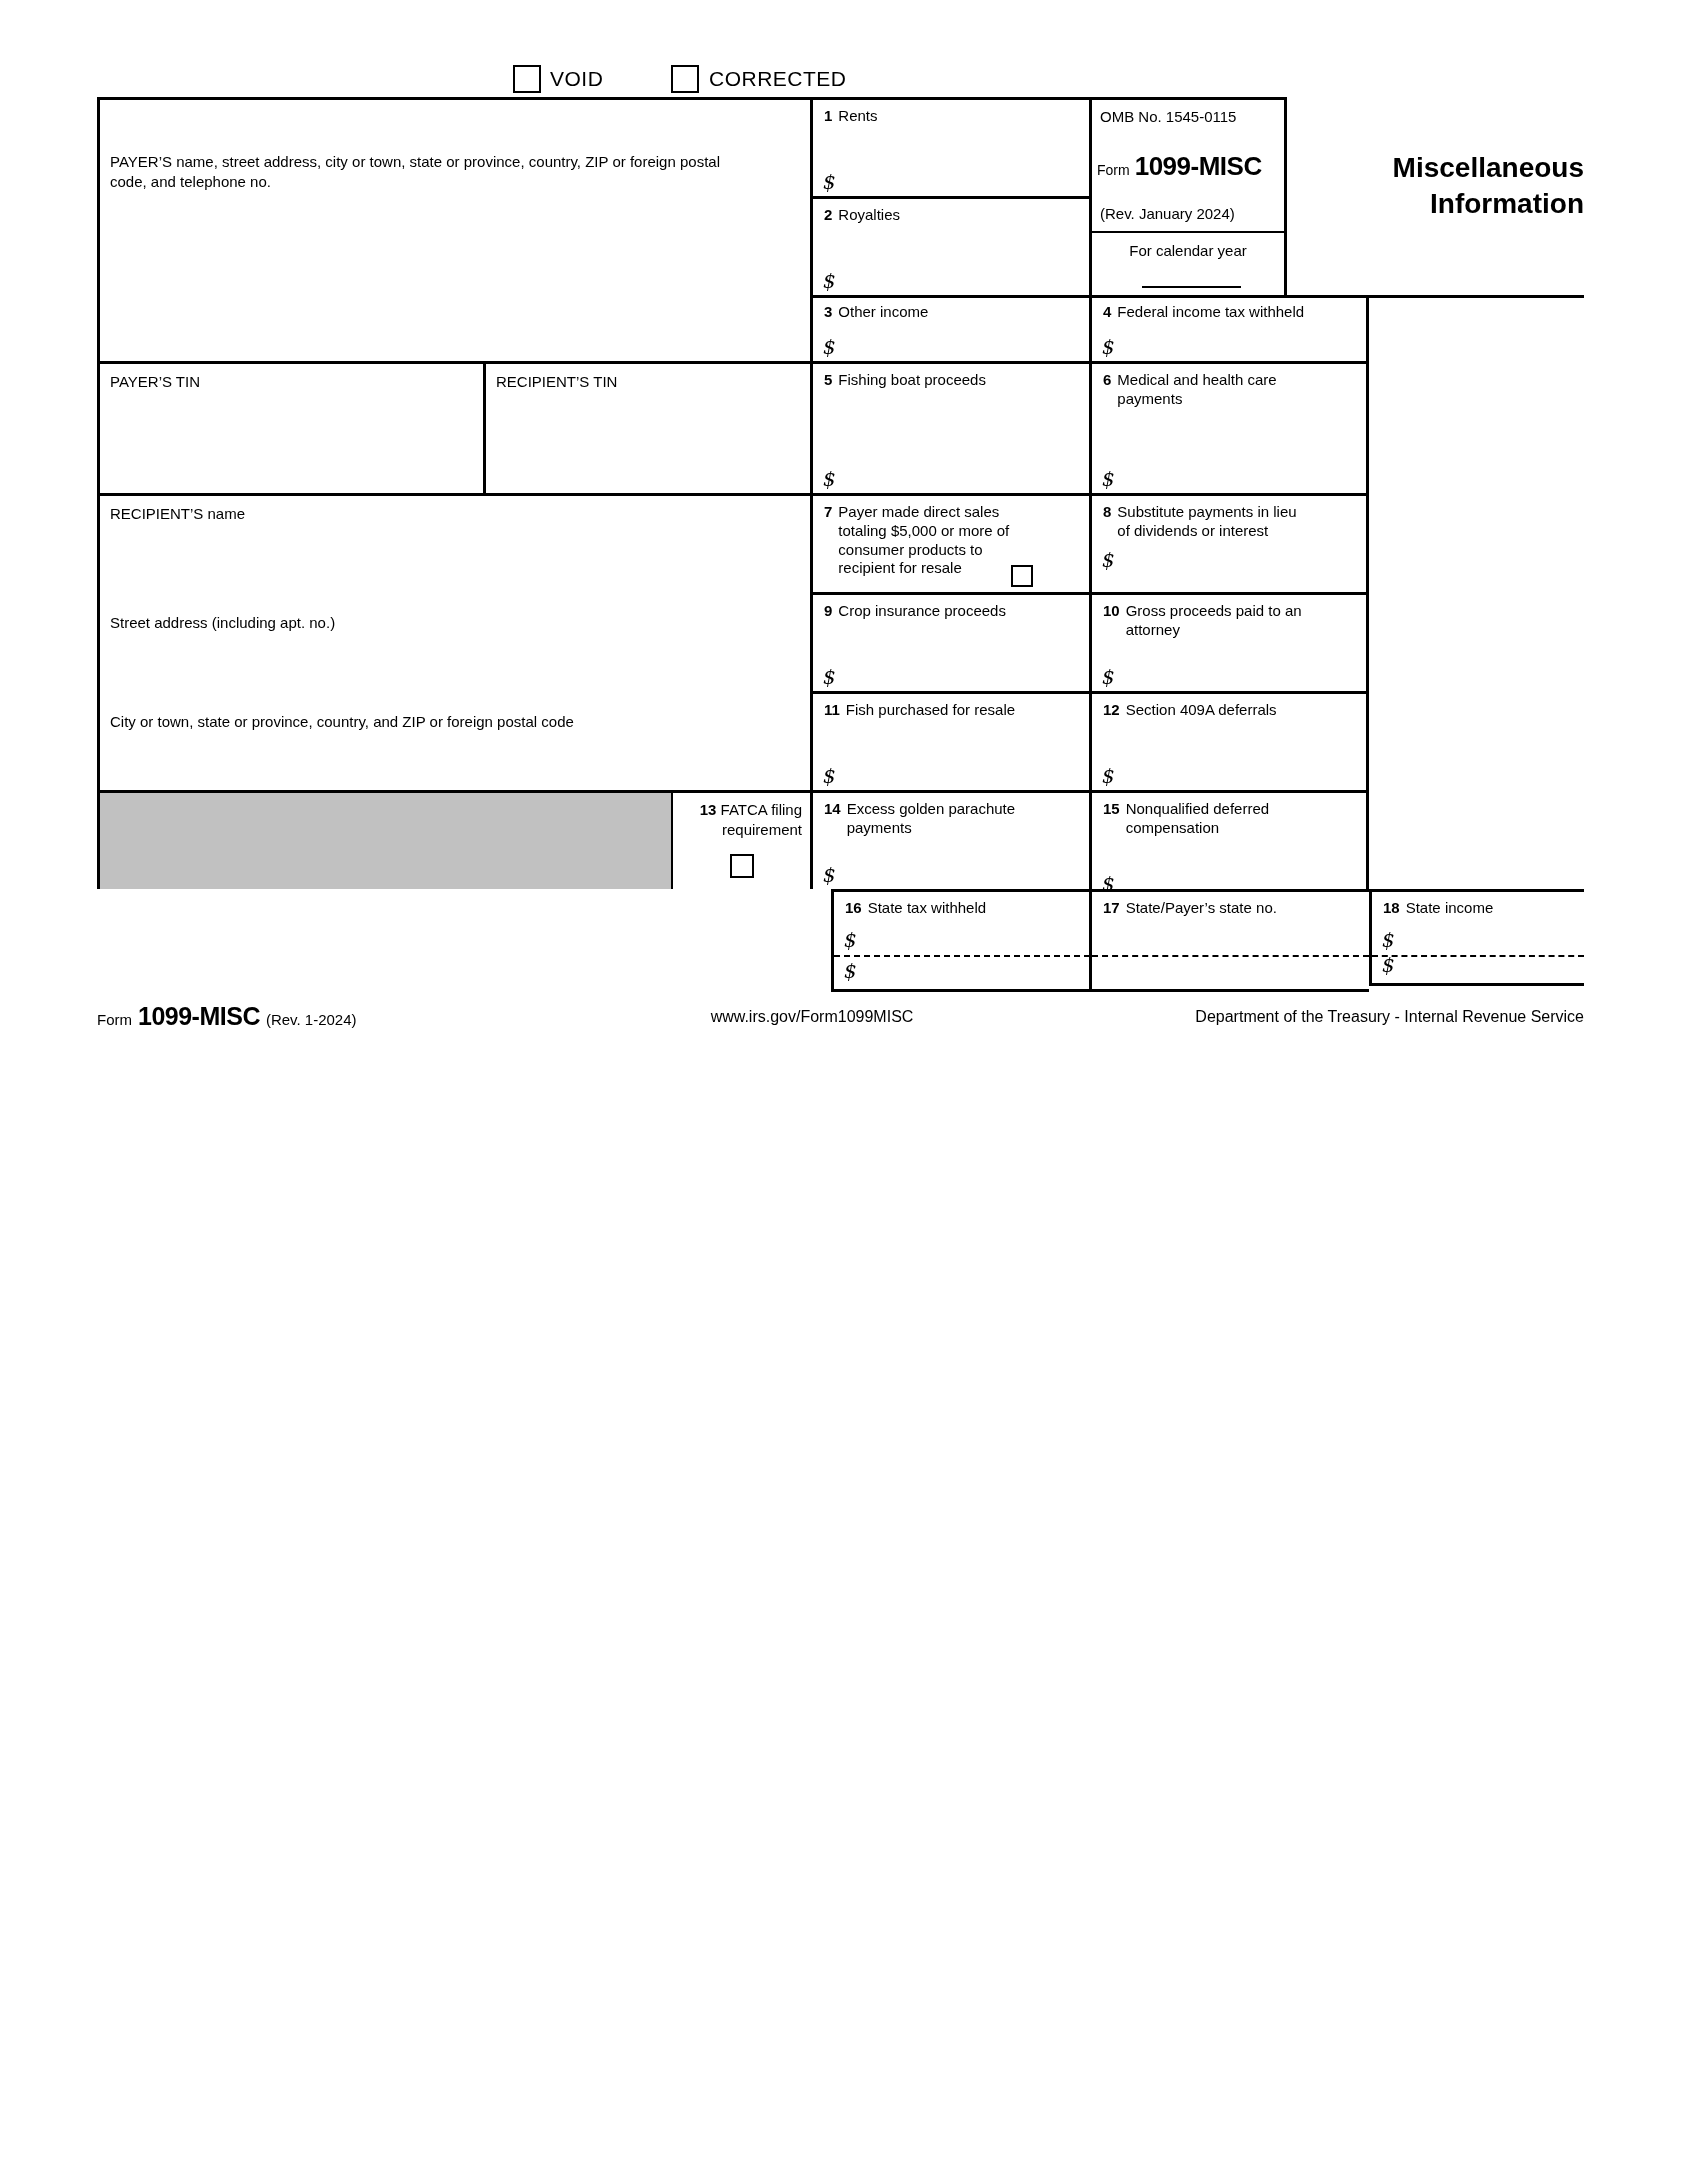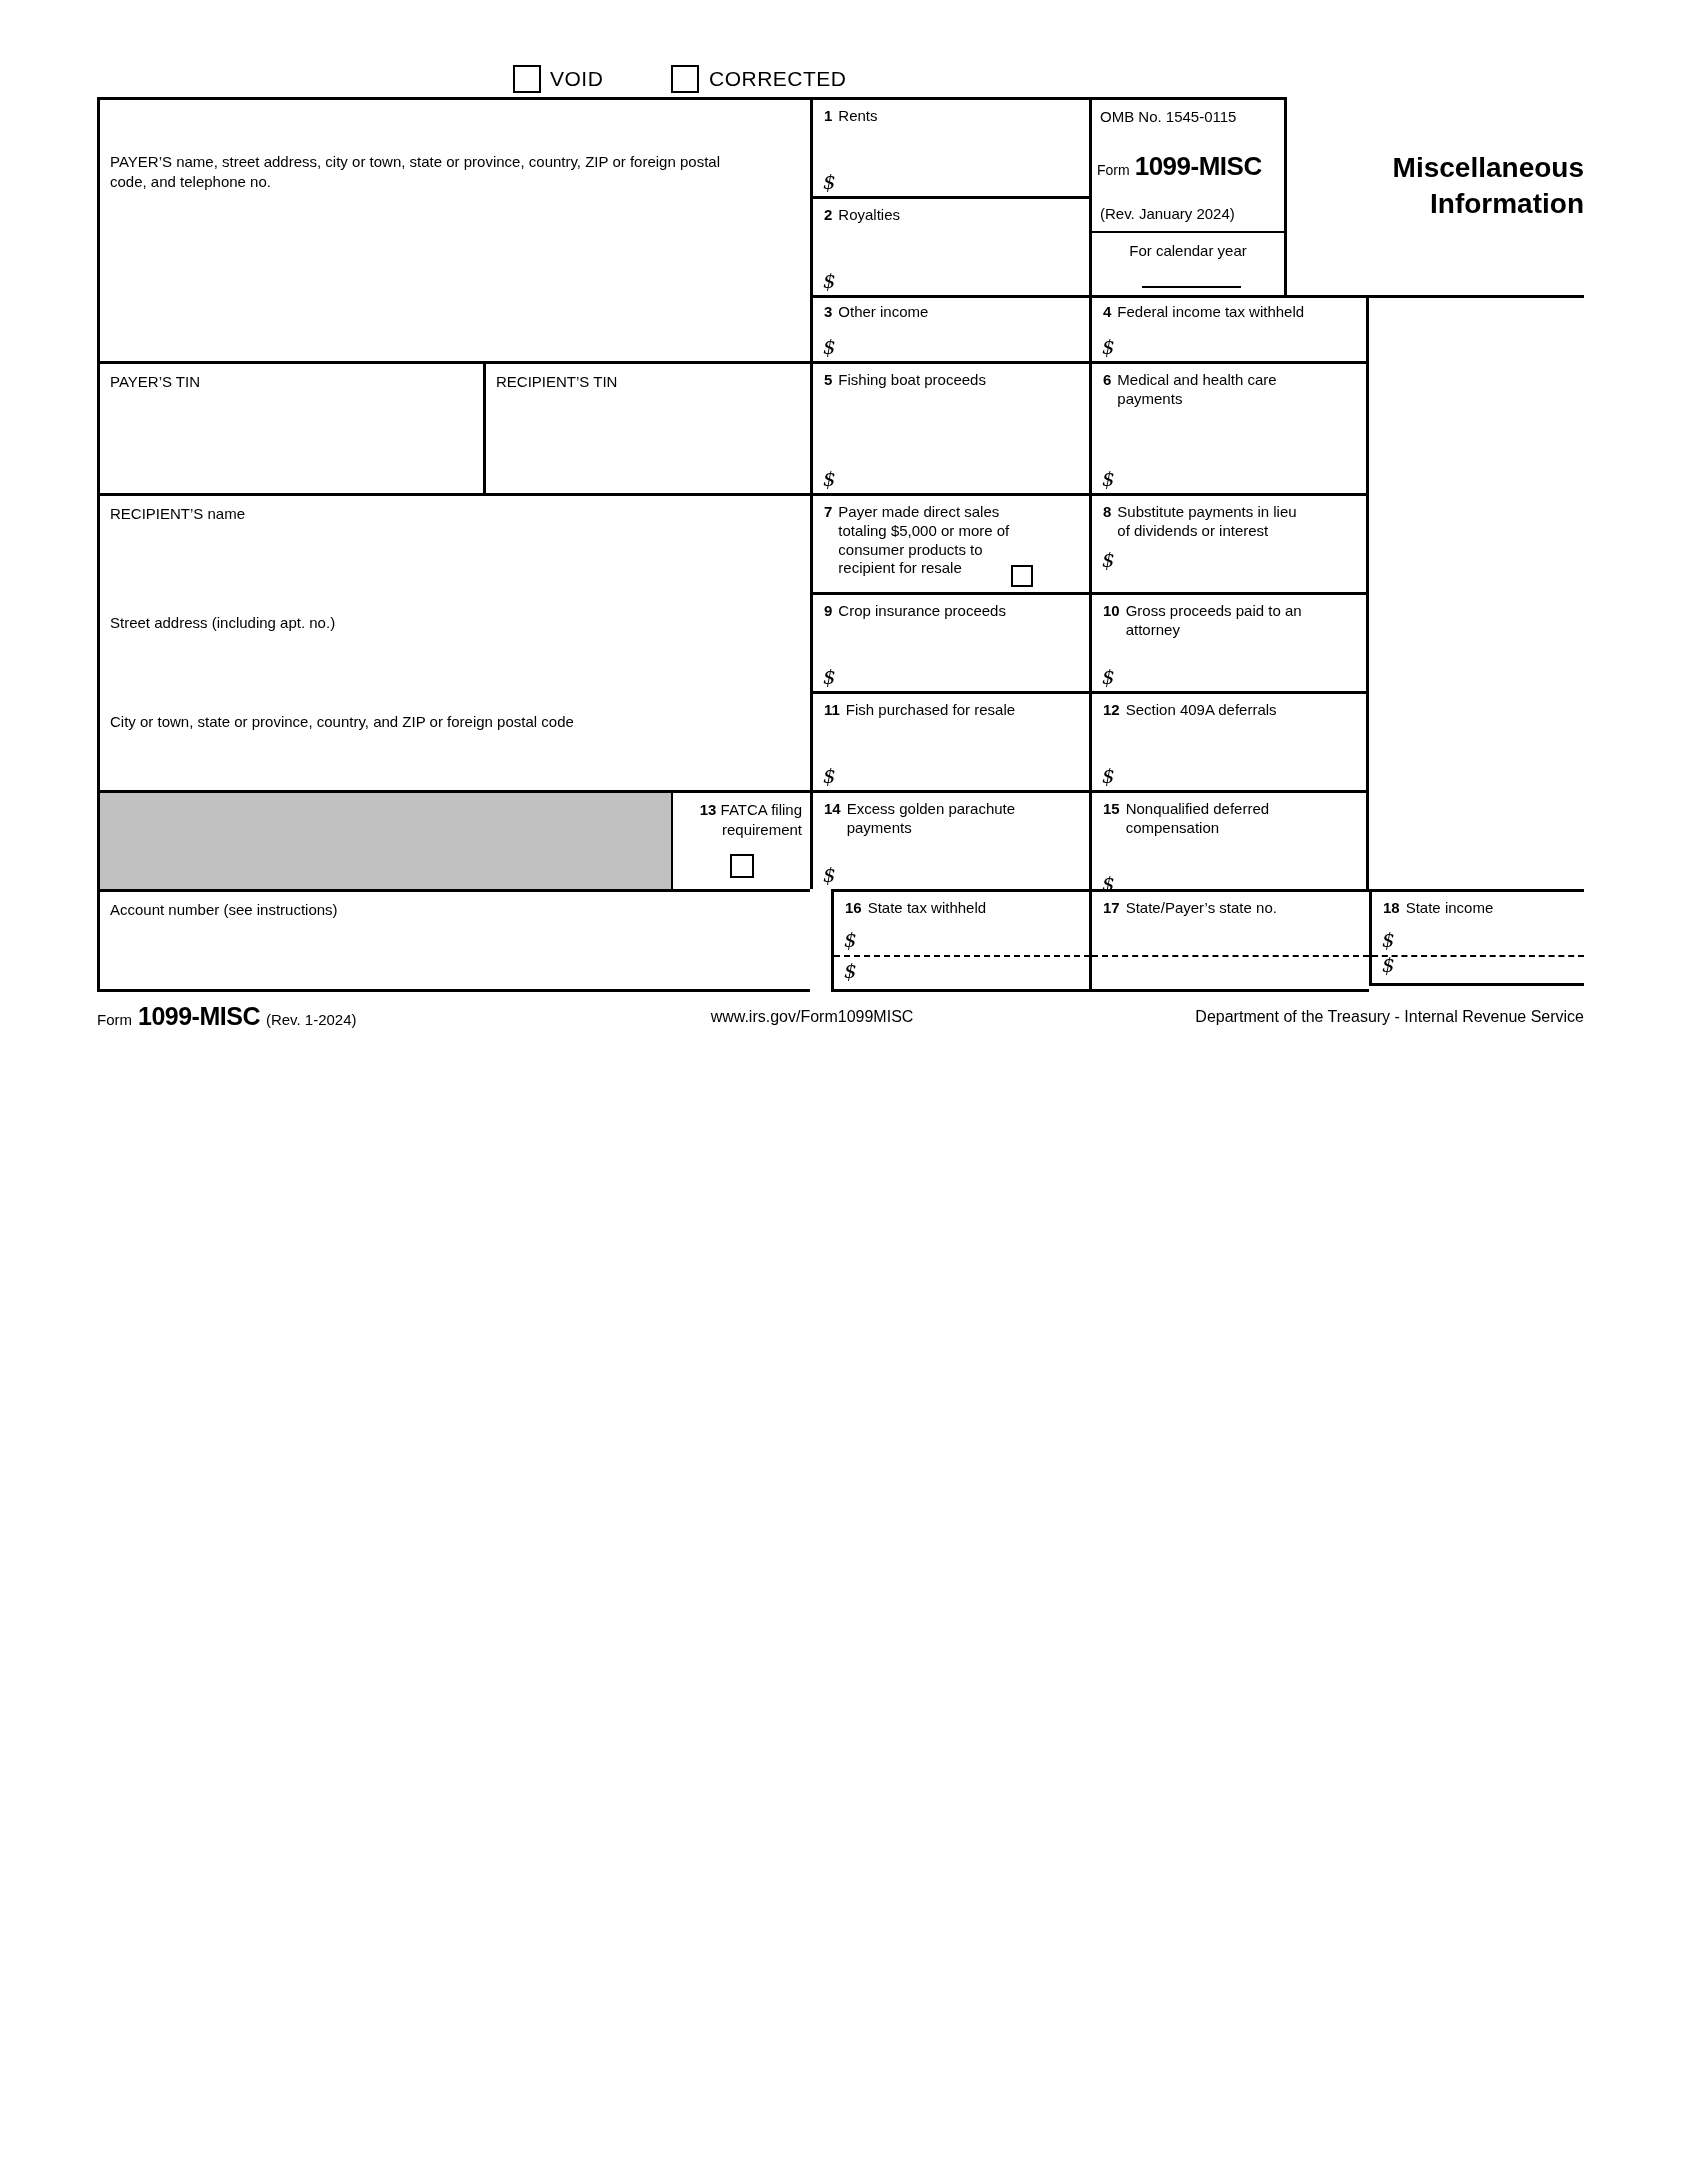--- a/index.html
+++ b/index.html
@@ -64,23 +64,20 @@
     <div class="plain" style="left:10px;top:216px;">City or town, state or province, country, and ZIP or foreign postal code</div>
   </div>
 
   <div class="cell bt bl gray" style="left:97px;top:790px;width:574px;height:99px;"></div>
 
   <div class="cell bt bl2" style="left:671px;top:790px;width:139px;height:99px;">
     <div class="fatcalbl"><span class="n">13</span> <span>FATCA filing requirement</span></div>
     <div class="cb" style="left:57px;top:61px;width:24px;height:24px;"></div>
   </div>
 
-  <div class="cell bt bl bb" style="left:97px;top:889px;width:713px;height:103px;">
-    <div class="plain" style="left:10px;top:8px;">Account number (see instructions)</div>
-  </div>
 
   <div class="cell bt bl" style="left:810px;top:97px;width:279px;height:99px;">
     <div class="lbl">
         <span class="n">1</span>
         <span class="t">Rents</span>
       </div>
     <div class="dollar">$</div>
   </div>
 
   <div class="cell bt bl" style="left:810px;top:196px;width:279px;height:99px;">

